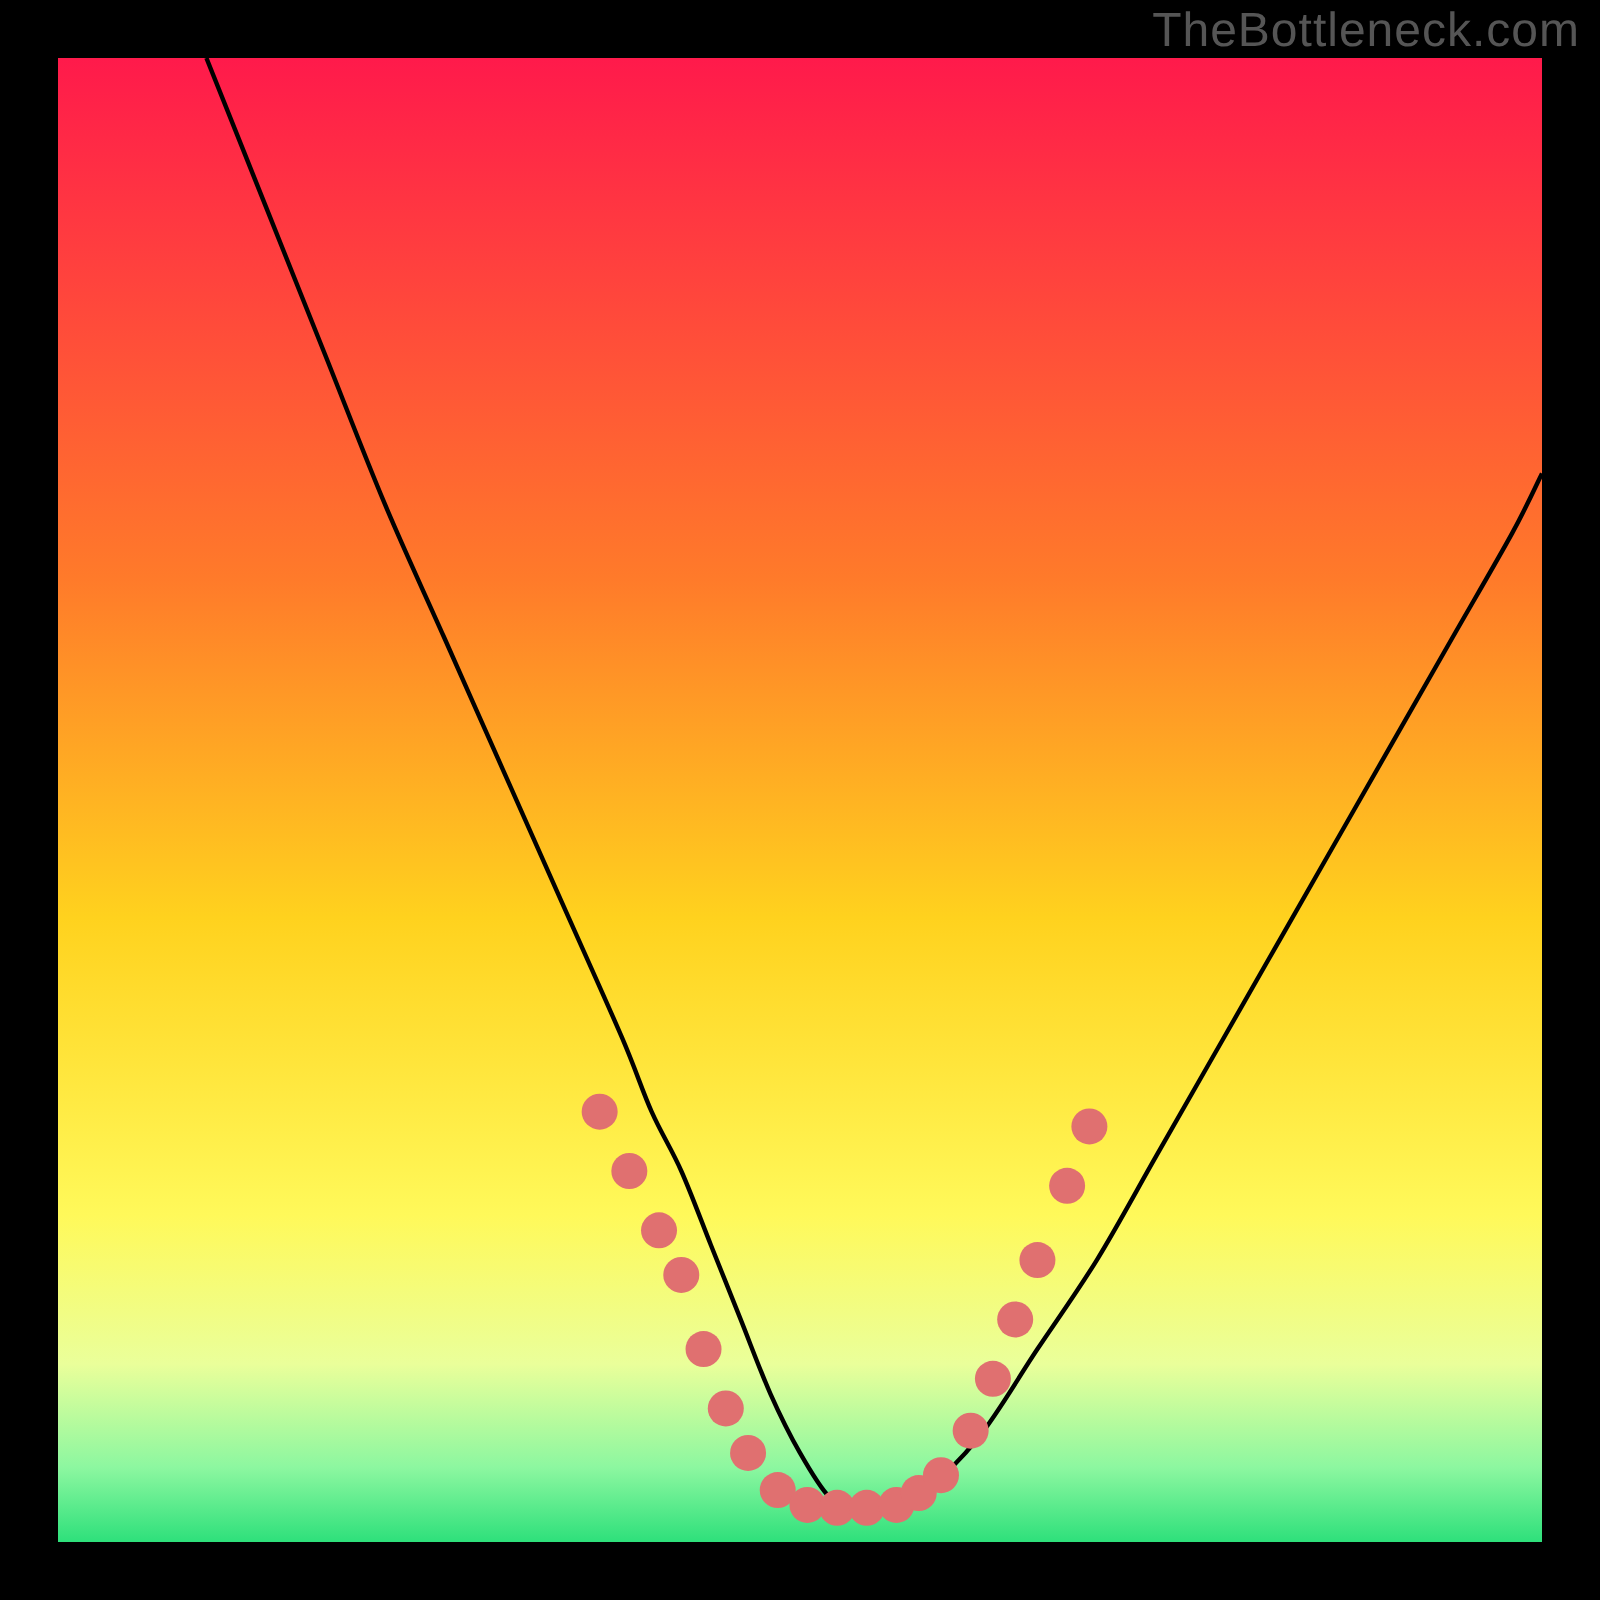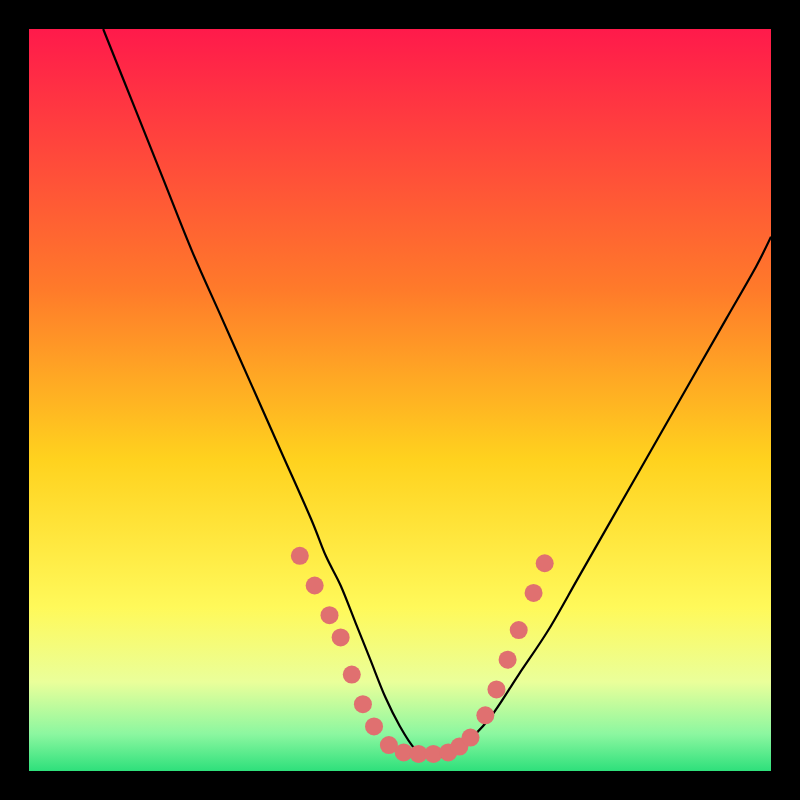--- a/index.html
+++ b/index.html
@@ -33,20 +33,21 @@
     top: 29px;
     width: 742px;
     height: 742px;
   }
   svg { display: block; }
 </style>
 </head>
 <body>
 
 <div class="outer">
+  <div class="watermark">TheBottleneck.com</div>
   <div class="plot">
     <svg id="chart-svg" width="742" height="742" viewBox="0 0 742 742">
       <defs>
         <linearGradient id="bg-grad" x1="0" y1="0" x2="0" y2="1">
             <stop offset="0%" stop-color="#ff1a4b"></stop>
             <stop offset="35%" stop-color="#ff7a2a"></stop>
             <stop offset="58%" stop-color="#ffd21e"></stop>
             <stop offset="78%" stop-color="#fff95a"></stop>
             <stop offset="88%" stop-color="#eaff9a"></stop>
             <stop offset="95%" stop-color="#8cf7a0"></stop>

